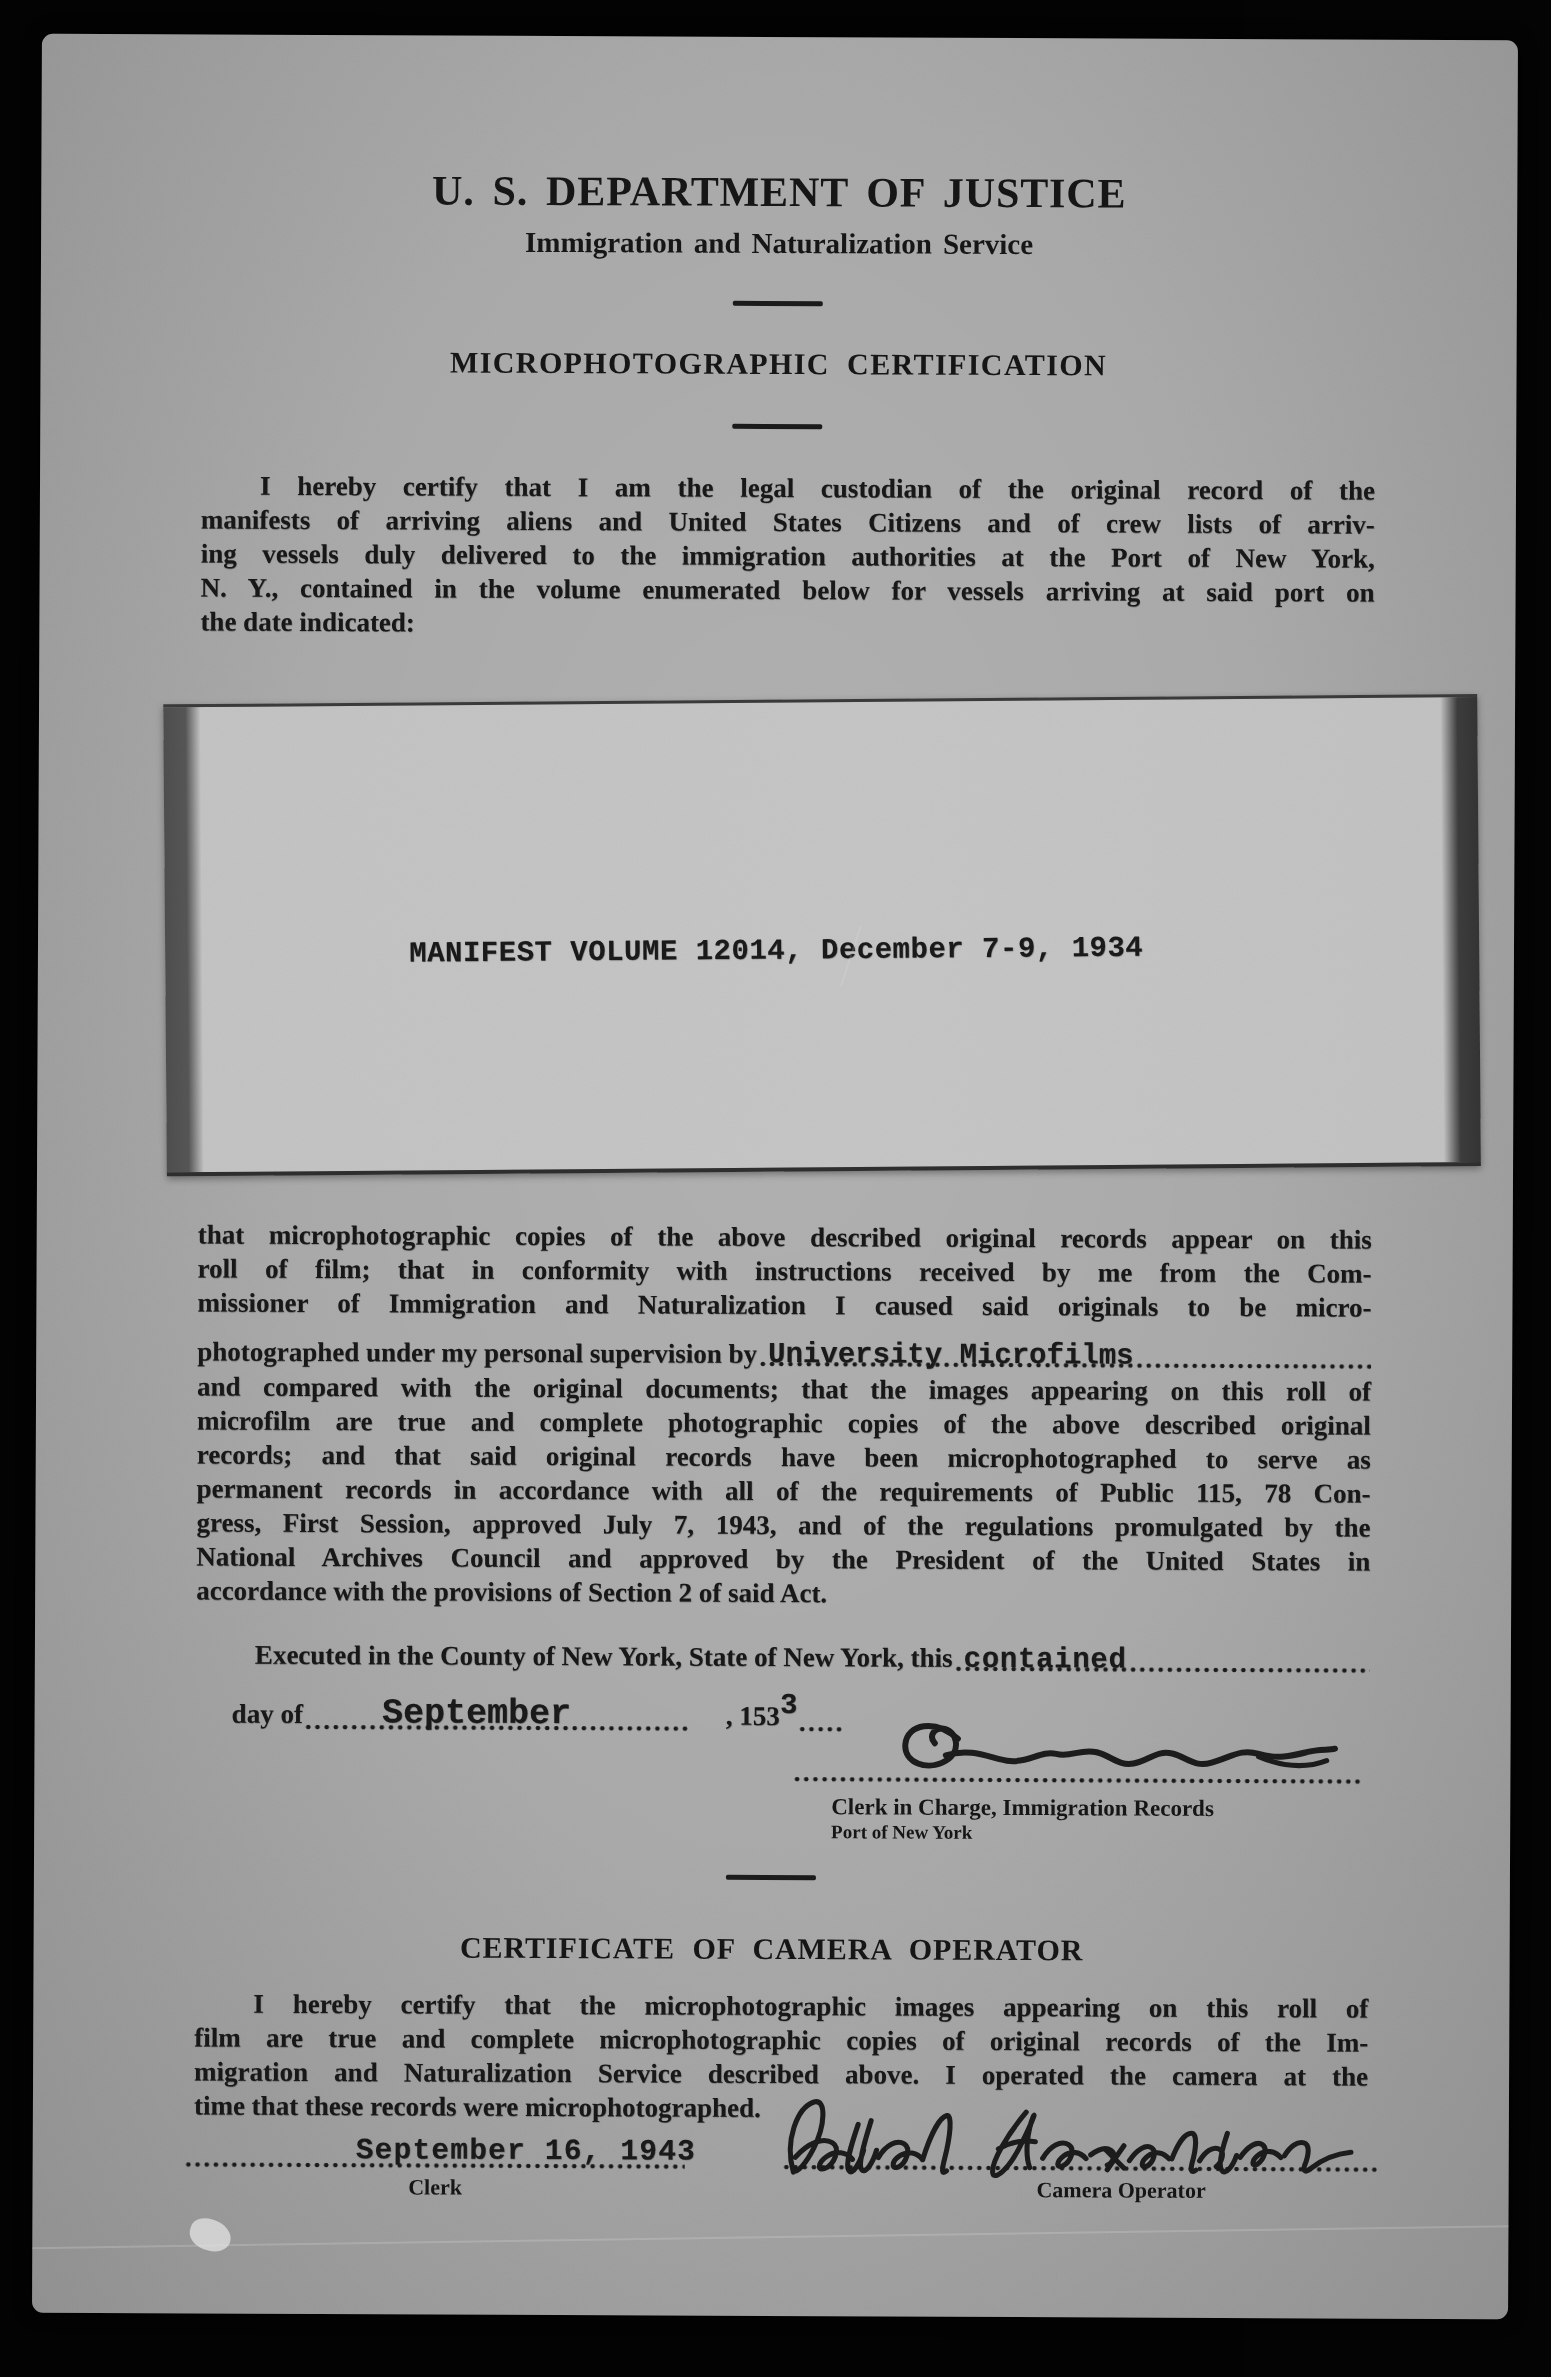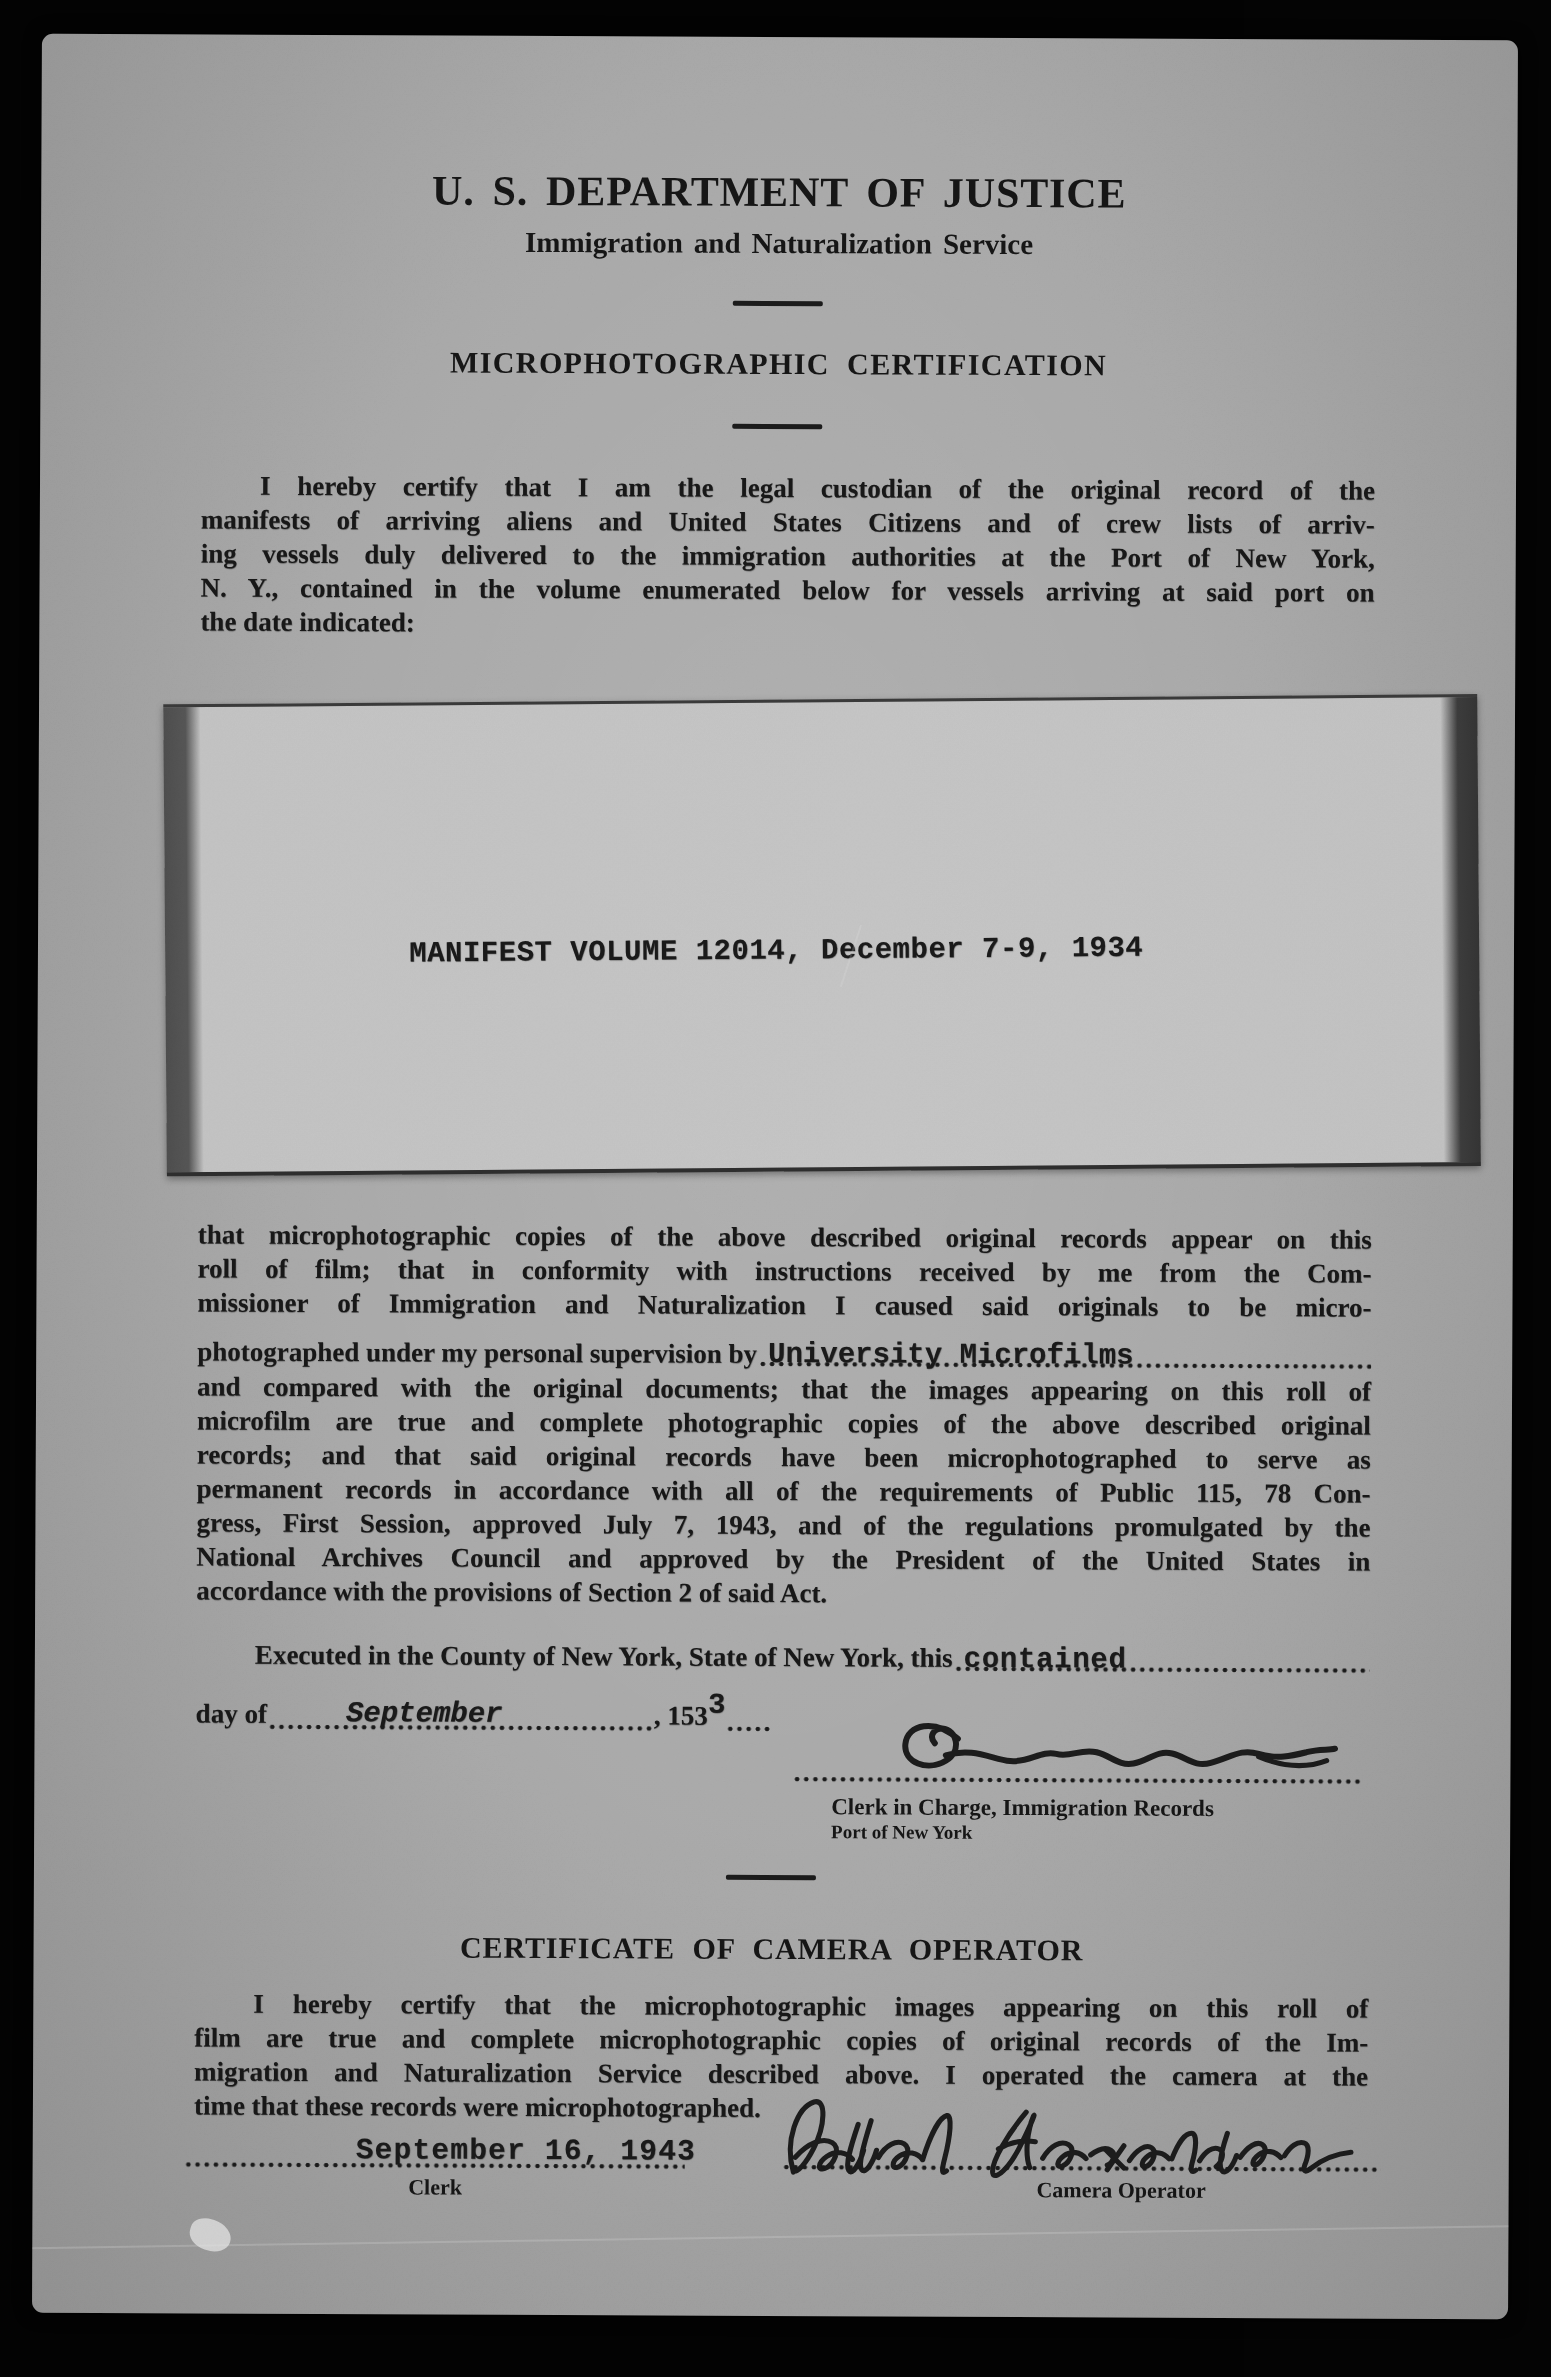--- a/index.html
+++ b/index.html
@@ -33,24 +33,24 @@
   .dotline{position:absolute;height:8.3px;}
   .slip{position:absolute;left:127px;top:662px;width:1314px;height:472px;transform:rotate(-0.7deg);
         background:linear-gradient(90deg,#4e4e4e 0px,#565656 22px,#c4c4c4 37px,#c6c6c6 55%,#c3c3c3 calc(100% - 37px),#3c3c3c calc(100% - 20px),#343434 100%);
         border-top:3.7px solid #3a3a3a;border-bottom:4.6px solid #2e2e2e;box-shadow:0 2.8px 7.4px rgba(0,0,0,.35);}
   .manifest{position:absolute;left:244px;top:232px;font-size:29px;letter-spacing:0.5px;white-space:nowrap;}
   .exec-line{position:absolute;left:161px;top:1602px;width:1174px;height:37px;display:flex;align-items:stretch;
              font-size:27px;font-weight:bold;line-height:37px;color:#181818;text-shadow:0.4px 0.6px 0.8px rgba(25,25,25,0.45);}
   .exec-line .printed{white-space:nowrap;padding-left:59px;}
   .dayof-line{position:absolute;left:161px;top:1659px;width:664px;height:41px;display:flex;align-items:stretch;
              font-size:27px;font-weight:bold;line-height:41px;color:#181818;text-shadow:0.4px 0.6px 0.8px rgba(25,25,25,0.45);}
-  .dayof-line .printed{white-space:nowrap;}
+  .dayof-line .printed{white-space:nowrap;margin-left:36px;}
   .f1{flex:0 0 387px;} .f2{flex:0 0 46px;}
   .sup3{display:inline-block;transform:translateY(-11px);font-size:29px;}
-  .dayof-line .monthtyped{position:absolute;left:79px;bottom:7.4px;font-size:29px;font-style:italic;}
+  .dayof-line .monthtyped{position:absolute;left:79px;bottom:7.4px;font-size:35px;}
   .sig{position:absolute;}
   .sig path{fill:none;stroke:#1c1c1c;stroke-linecap:round;stroke-linejoin:round;}
   .clerk-title{position:absolute;left:797px;top:1757px;font-size:23px;font-weight:bold;white-space:nowrap;}
   .clerk-office{position:absolute;left:797px;top:1784px;font-size:19px;font-weight:bold;white-space:nowrap;}
   .camtitle{position:absolute;top:1895px;left:0;font-size:30px;font-weight:bold;letter-spacing:0.9px;word-spacing:9.2px;}
   .typed-date{position:absolute;left:323px;top:2098px;font-size:29.5px;letter-spacing:1.2px;white-space:nowrap;}
   .small-label{position:absolute;font-size:22px;font-weight:bold;text-align:center;}
   .blemish{position:absolute;left:157px;top:2185px;width:42px;height:31px;background:#dcdcdc;opacity:.85;
            border-radius:45% 55% 50% 50%;transform:rotate(18deg);}
   .scratch{position:absolute;left:-18.5px;top:2199px;width:1531px;height:1.8px;background:#e8e8e8;opacity:.22;transform:rotate(-1.1deg);}

